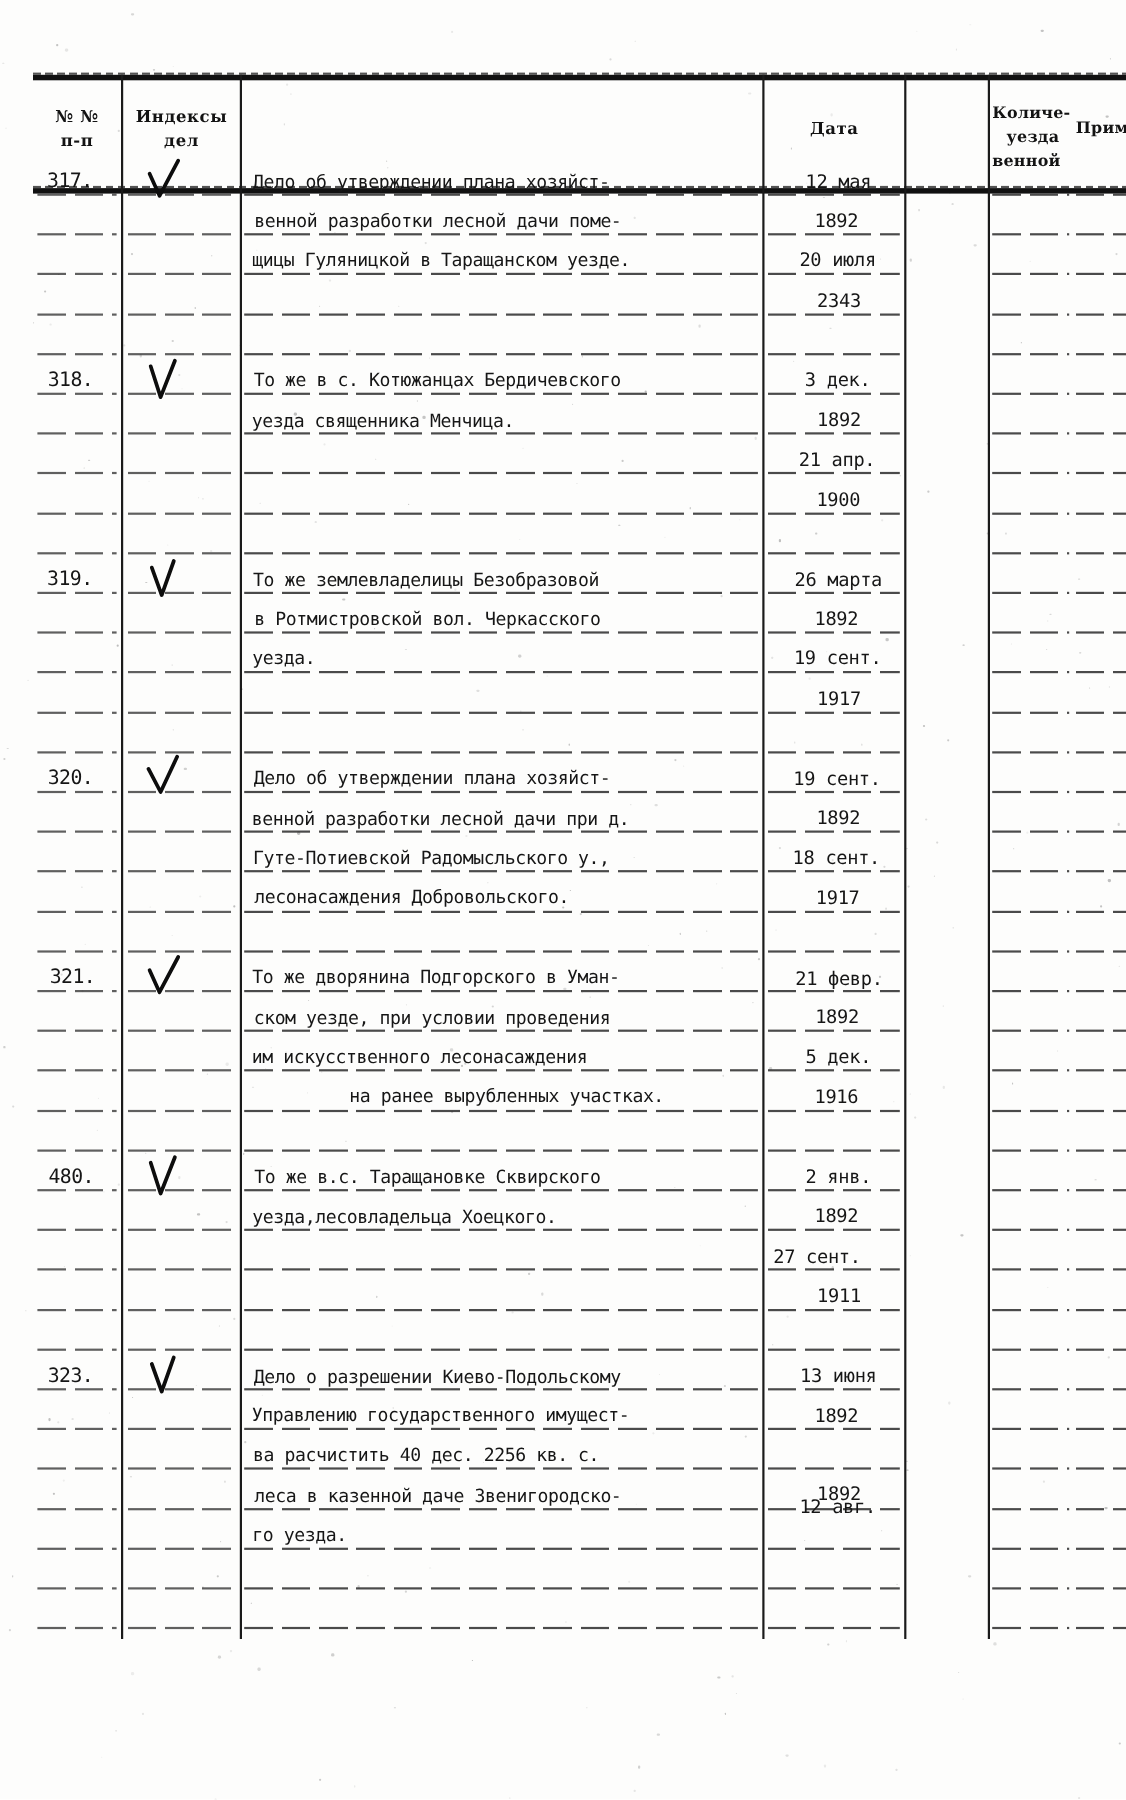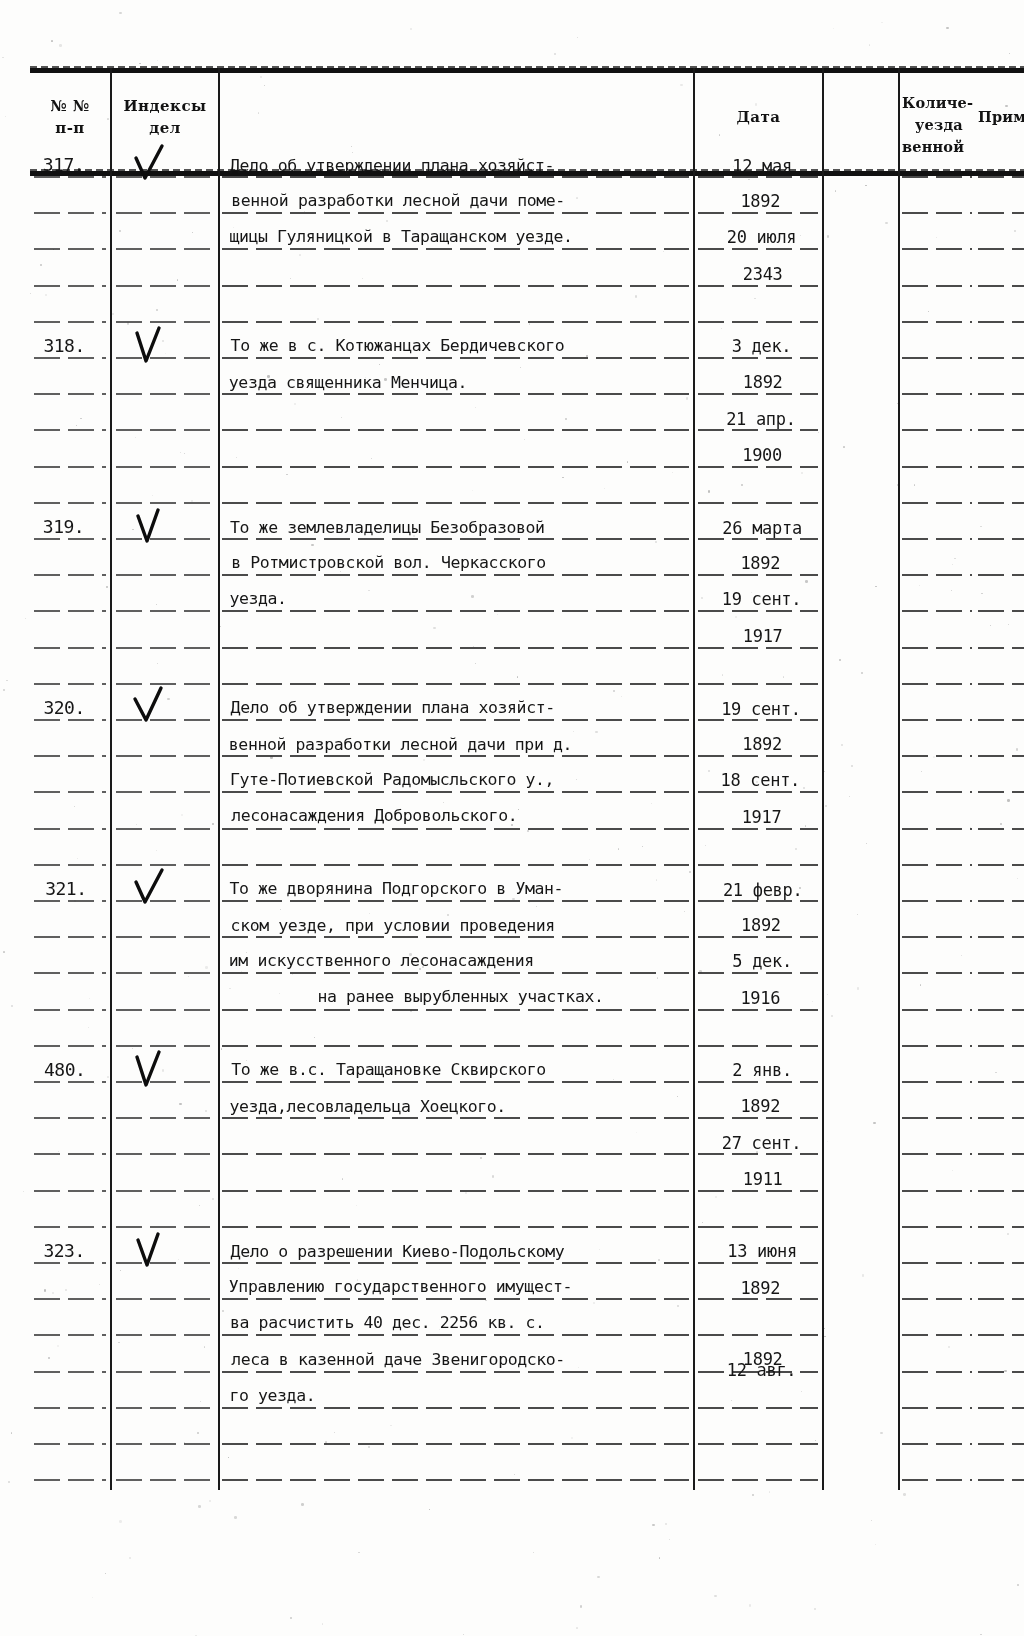--- a/index.html
+++ b/index.html
@@ -776,21 +776,21 @@
           <div class="cell title-line" style="left: 200px; width: 461px; top: 920.6px; text-align: center; margin-left: 0px; margin-top: -0.5px;">на ранее вырубленных участках.</div>
           <div class="cell date-line" style="left: 673px; width: 117px; top: 812px; text-align: center; margin-left: 1.2px; margin-top: 0.5px;">21 февр.</div>
           <div class="cell date-line" style="left: 673px; width: 117px; top: 848.2px; text-align: center; margin-left: -0.6px; margin-top: 0px;">1892</div>
           <div class="cell date-line" style="left: 673px; width: 117px; top: 884.4px; text-align: center; margin-left: 0.6px; margin-top: -0.5px;">5 дек.</div>
           <div class="cell date-line" style="left: 673px; width: 117px; top: 920.6px; text-align: center; margin-left: -1.2px; margin-top: 0.5px;">1916</div>
           <div class="cell num" style="left: 14px; width: 64px; top: 993px; text-align: left; margin-left: 0px; margin-top: 0px;">480.</div>
           <div class="cell title-line" style="left: 200px; width: 461px; top: 993px; text-align: left; margin-left: 1.2px; margin-top: -0.5px;">То же в.с. Таращановке Сквирского</div>
           <div class="cell title-line" style="left: 200px; width: 461px; top: 1029.2px; text-align: left; margin-left: -0.6px; margin-top: 0.5px;">уезда,лесовладельца Хоецкого.</div>
           <div class="cell date-line" style="left: 673px; width: 117px; top: 993px; text-align: center; margin-left: 0.6px; margin-top: 0px;">2 янв.</div>
           <div class="cell date-line" style="left: 673px; width: 117px; top: 1029.2px; text-align: center; margin-left: -1.2px; margin-top: -0.5px;">1892</div>
-          <div class="cell date-line" style="left: 673px; width: 117px; top: 1065.4px; text-align: center; margin-left: 0px; margin-top: 0.5px;">27 сент.</div>
+          <div class="cell date-line" style="left: 673px; width: 117px; top: 1065.4px; text-align: left; margin-left: 0px; margin-top: 0.5px;">27 сент.</div>
           <div class="cell date-line" style="left: 673px; width: 117px; top: 1101.6px; text-align: center; margin-left: 1.2px; margin-top: 0px;">1911</div>
           <div class="cell num" style="left: 14px; width: 64px; top: 1174px; text-align: left; margin-left: -0.6px; margin-top: -0.5px;">323.</div>
           <div class="cell title-line" style="left: 200px; width: 461px; top: 1174px; text-align: left; margin-left: 0.6px; margin-top: 0.5px;">Дело о разрешении Киево-Подольскому</div>
           <div class="cell title-line" style="left: 200px; width: 461px; top: 1210.2px; text-align: left; margin-left: -1.2px; margin-top: 0px;">Управлению государственного имущест-</div>
           <div class="cell title-line" style="left: 200px; width: 461px; top: 1246.4px; text-align: left; margin-left: 0px; margin-top: -0.5px;">ва расчистить 40 дес. 2256 кв. с.</div>
           <div class="cell title-line" style="left: 200px; width: 461px; top: 1282.6px; text-align: left; margin-left: 1.2px; margin-top: 0.5px;">леса в казенной даче Звенигородско-</div>
           <div class="cell title-line" style="left: 200px; width: 461px; top: 1318.8px; text-align: left; margin-left: -0.6px; margin-top: 0px;">го уезда.</div>
           <div class="cell date-line" style="left: 673px; width: 117px; top: 1174px; text-align: center; margin-left: 0.6px; margin-top: -0.5px;">13 июня</div>
           <div class="cell date-line" style="left: 673px; width: 117px; top: 1210.2px; text-align: center; margin-left: -1.2px; margin-top: 0.5px;">1892</div>
           <div class="cell date-line" style="left: 673px; width: 117px; top: 1293px; text-align: center; margin-left: 0px; margin-top: 0px;">12 авг.</div>

